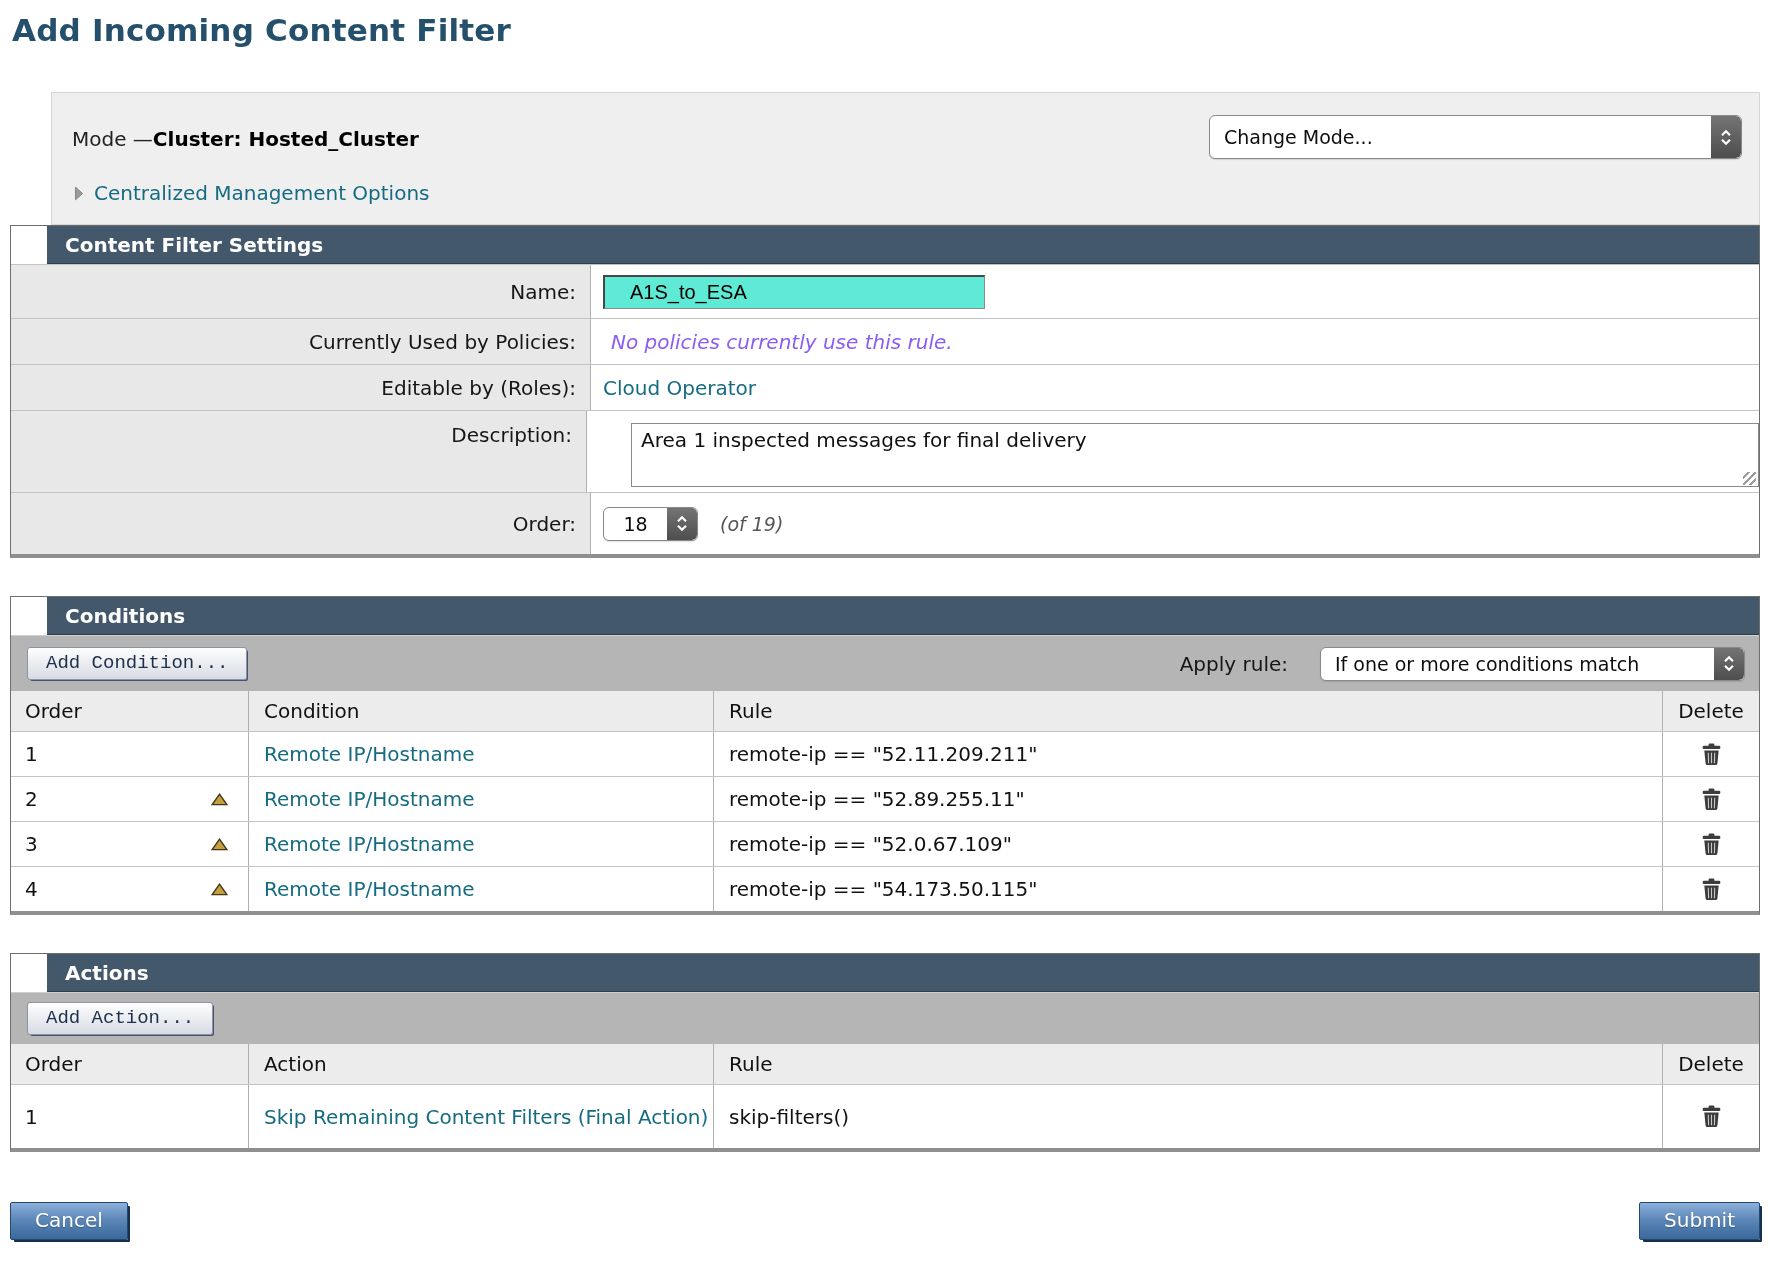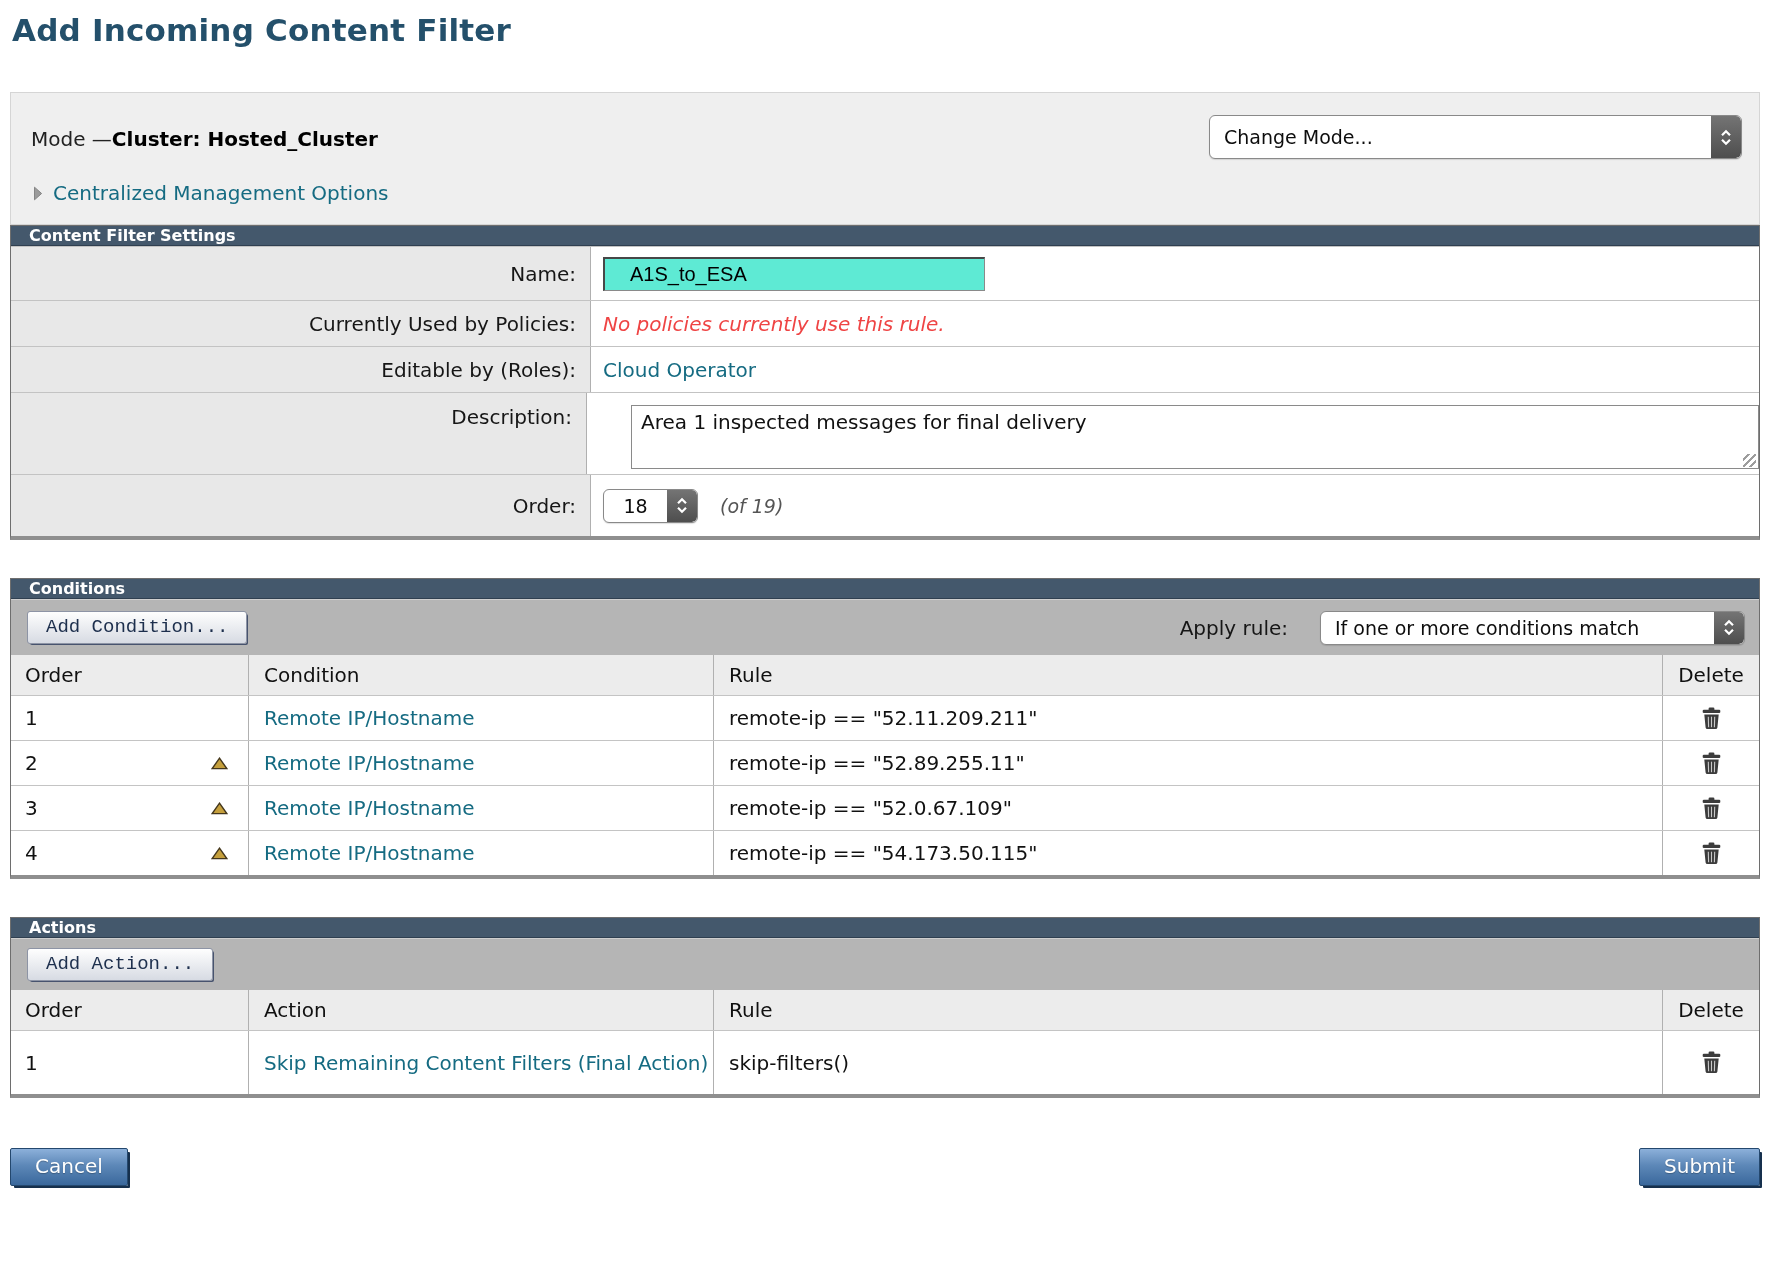--- a/index.html
+++ b/index.html
@@ -12,21 +12,21 @@
   .page { padding:8px 10px 0 10px; }
 
   h1.page-title {
     font-size:31px; font-weight:bold; color:#24506b;
     margin:4px 0 44px 2px; letter-spacing:0.2px;
   }
 
   
   .mode-panel {
     background:#efefef; border:1px solid #d5d5d5;
-    height:133px; padding:22px 17px 0 20px;
+    height:133px; padding:22px 17px 0 20px;margin-left:41px;
   }
   .mode-row { display:flex; justify-content:space-between; align-items:center; }
   .mode-text { font-size:20px; color:#222; padding-top:4px; }
   .mode-text .bold { font-weight:bold; color:#000; }
   .mgmt-row { margin-top:22px; display:flex; align-items:center; gap:10px; padding-left:2px; cursor:pointer; }
   a.teal-link { color:#156b82; text-decoration:none; font-size:20px; cursor:pointer; }
 
   
   .mac-select {
     display:inline-flex; align-items:stretch; background:#fff;
@@ -46,23 +46,24 @@
   .select-apply-rule { width:425px; height:34px; }
   .select-order { width:95px; height:34px; }
   .select-order .txt { justify-content:center; padding:0 8px; }
 
   
   .box {
     border:1px solid #6e6e6e; border-bottom:4px solid #8f8f8f;
     margin-bottom:38px; background:#fff;
   }
   .box-header {
-    background:#44586c; color:#fff; font-weight:bold; font-size:16px;
-    height:20px; display:flex; align-items:center; padding-left:18px;
+    background:#44586c; color:#fff; font-weight:bold; font-size:20px;
+    height:38px; display:flex; align-items:center; padding-left:18px;
     border-bottom:1px solid #2f3f50;
+    margin-left:36px;
   }
 
   
   .s-row { display:flex; border-top:1px solid #c3c3c3; }
   .s-row:first-of-type { border-top:none; }
   .s-label {
     width:580px; background:#e8e8e8; border-right:1px solid #b0b0b0;
     display:flex; align-items:center; justify-content:flex-end;
     padding-right:14px; font-size:20px; color:#161616;
   }
@@ -73,21 +74,21 @@
   .row-description { height:82px; }
   .row-description .s-label, .row-description .s-value { align-items:flex-start; padding-top:12px; }
   .row-order { height:62px; }
 
   input.name-input {
     width:382px; height:34px; font-size:20px; font-family:Liberation Sans, sans-serif;
     padding:2px 25px; background:#5eead4; outline:none;
     border-style:solid; border-color:#474747 #8a8a8a #8a8a8a #474747;
     border-width:2px 1px 1px 2px;
   }
-  .italic-note { font-style:italic; color:#ef4444; font-size:20px; }
+  .italic-note { font-style:italic; color:#8b5cf6; font-size:20px;margin-left:8px; }
   .textarea-wrap { position:relative; display:inline-block;padding-left:32px; }
   textarea.desc-input {
     width:1128px; height:64px; font-size:20px; font-family:inherit;
     padding:4px 9px; border:1px solid #8a8a8a; resize:none; outline:none; color:#111;
   }
   .textarea-wrap::after {
     content:""; position:absolute; right:3px; bottom:6px; width:13px; height:13px;
     background:repeating-linear-gradient(135deg, transparent 0 3px, #9d9d9d 3px 5px);
     pointer-events:none;
   }

